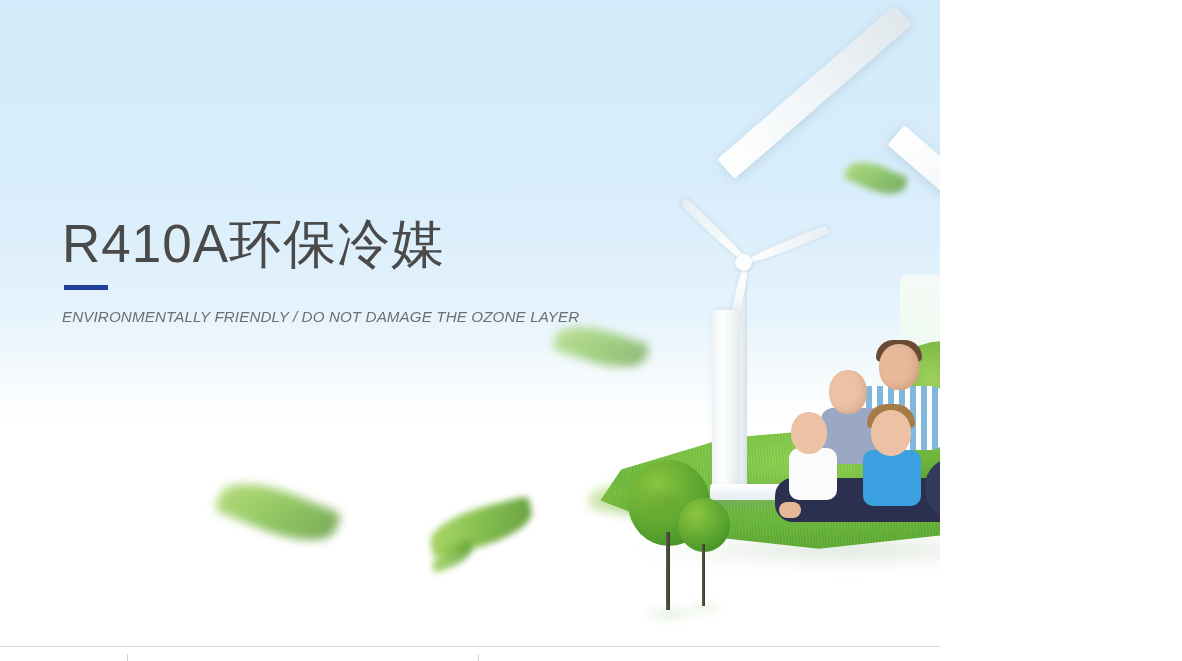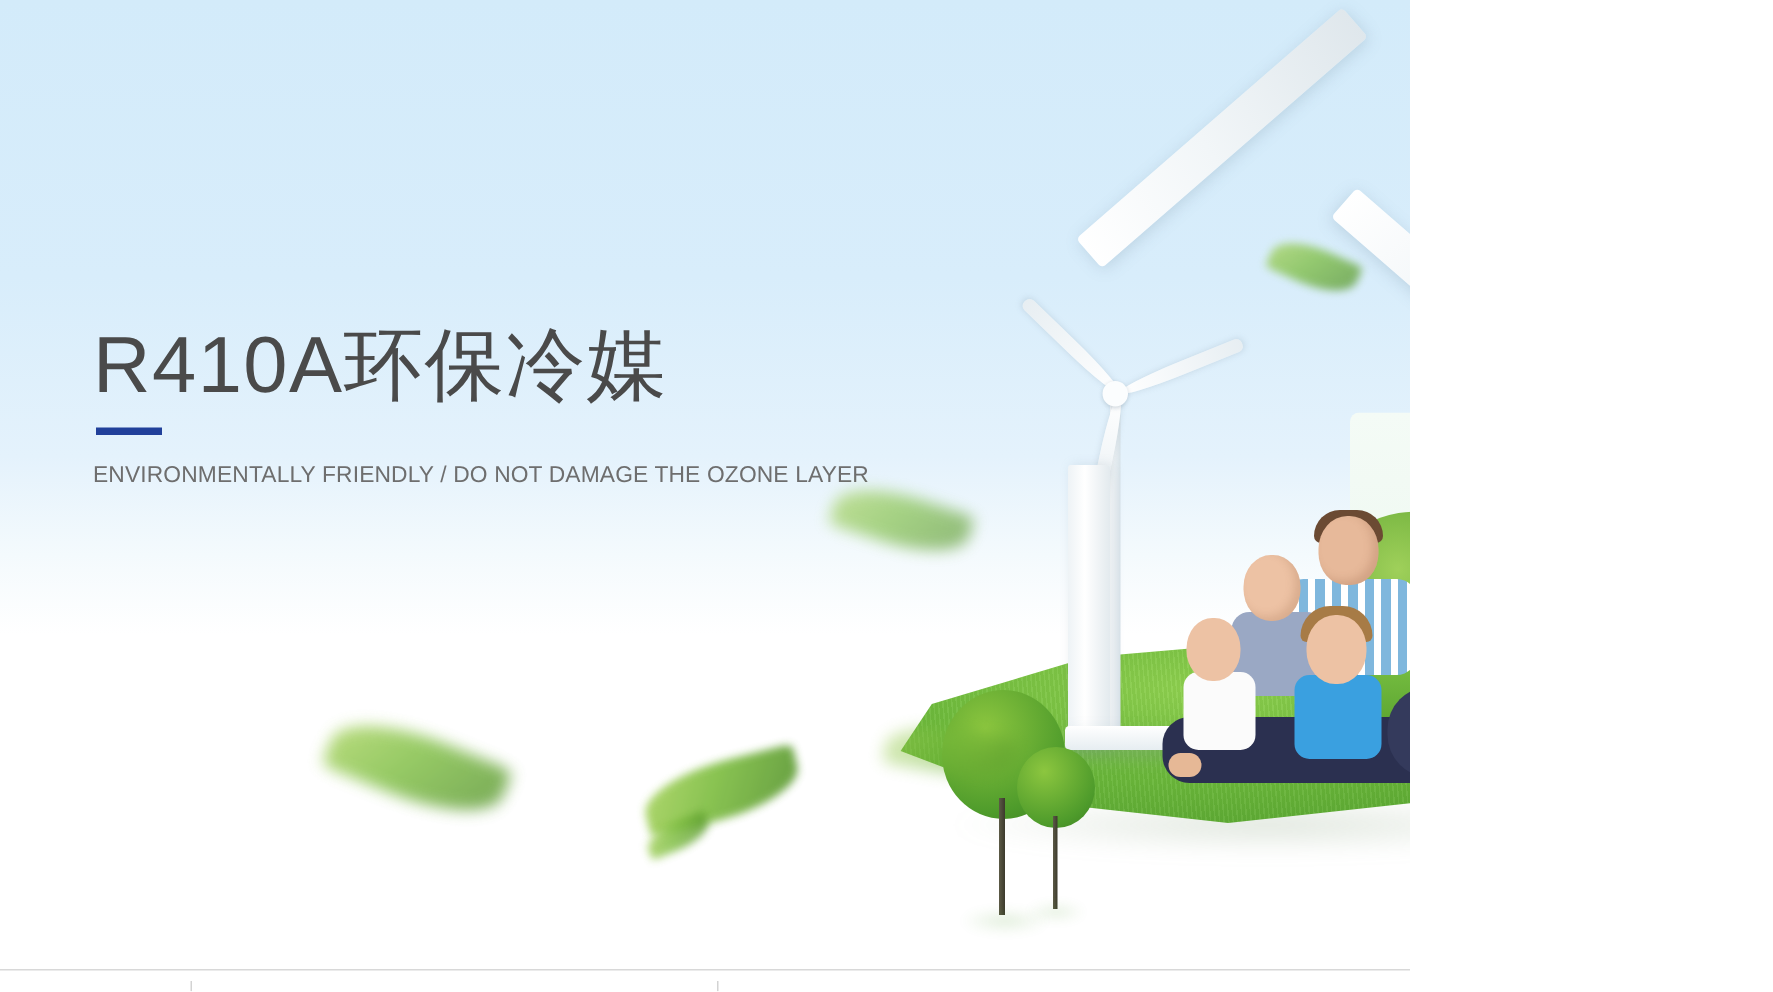--- a/index.html
+++ b/index.html
@@ -23,21 +23,21 @@
     font-size:40px;line-height:1.12;color:#4d4d4d;letter-spacing:1px;
     font-weight:400;white-space:nowrap;margin-top:4px;
   }
   #rule{width:44px;height:5px;background:#21409a;margin:14px 0 8px 2px;}
   #en1{
     font-size:16.5px;color:#3b3b3b;font-weight:bold;letter-spacing:.1px;
     white-space:nowrap;line-height:1.25;
   }
   #en2{
     font-size:15.2px;color:#6e6e6e;font-weight:400;letter-spacing:.1px;
-    white-space:nowrap;line-height:1.3;margin-top:17px;
+    white-space:nowrap;line-height:1.3;margin-top:17px;font-style:italic;
   }
 
   
   #scene{position:absolute;left:560px;top:60px;width:622px;height:580px;}
 
   
   .grass{
     position:absolute;left:30px;top:360px;width:520px;height:130px;
     background:
       radial-gradient(ellipse at 40% 30%, #8fd14f 0%, #6cb93b 45%, #4e9b2b 100%);

